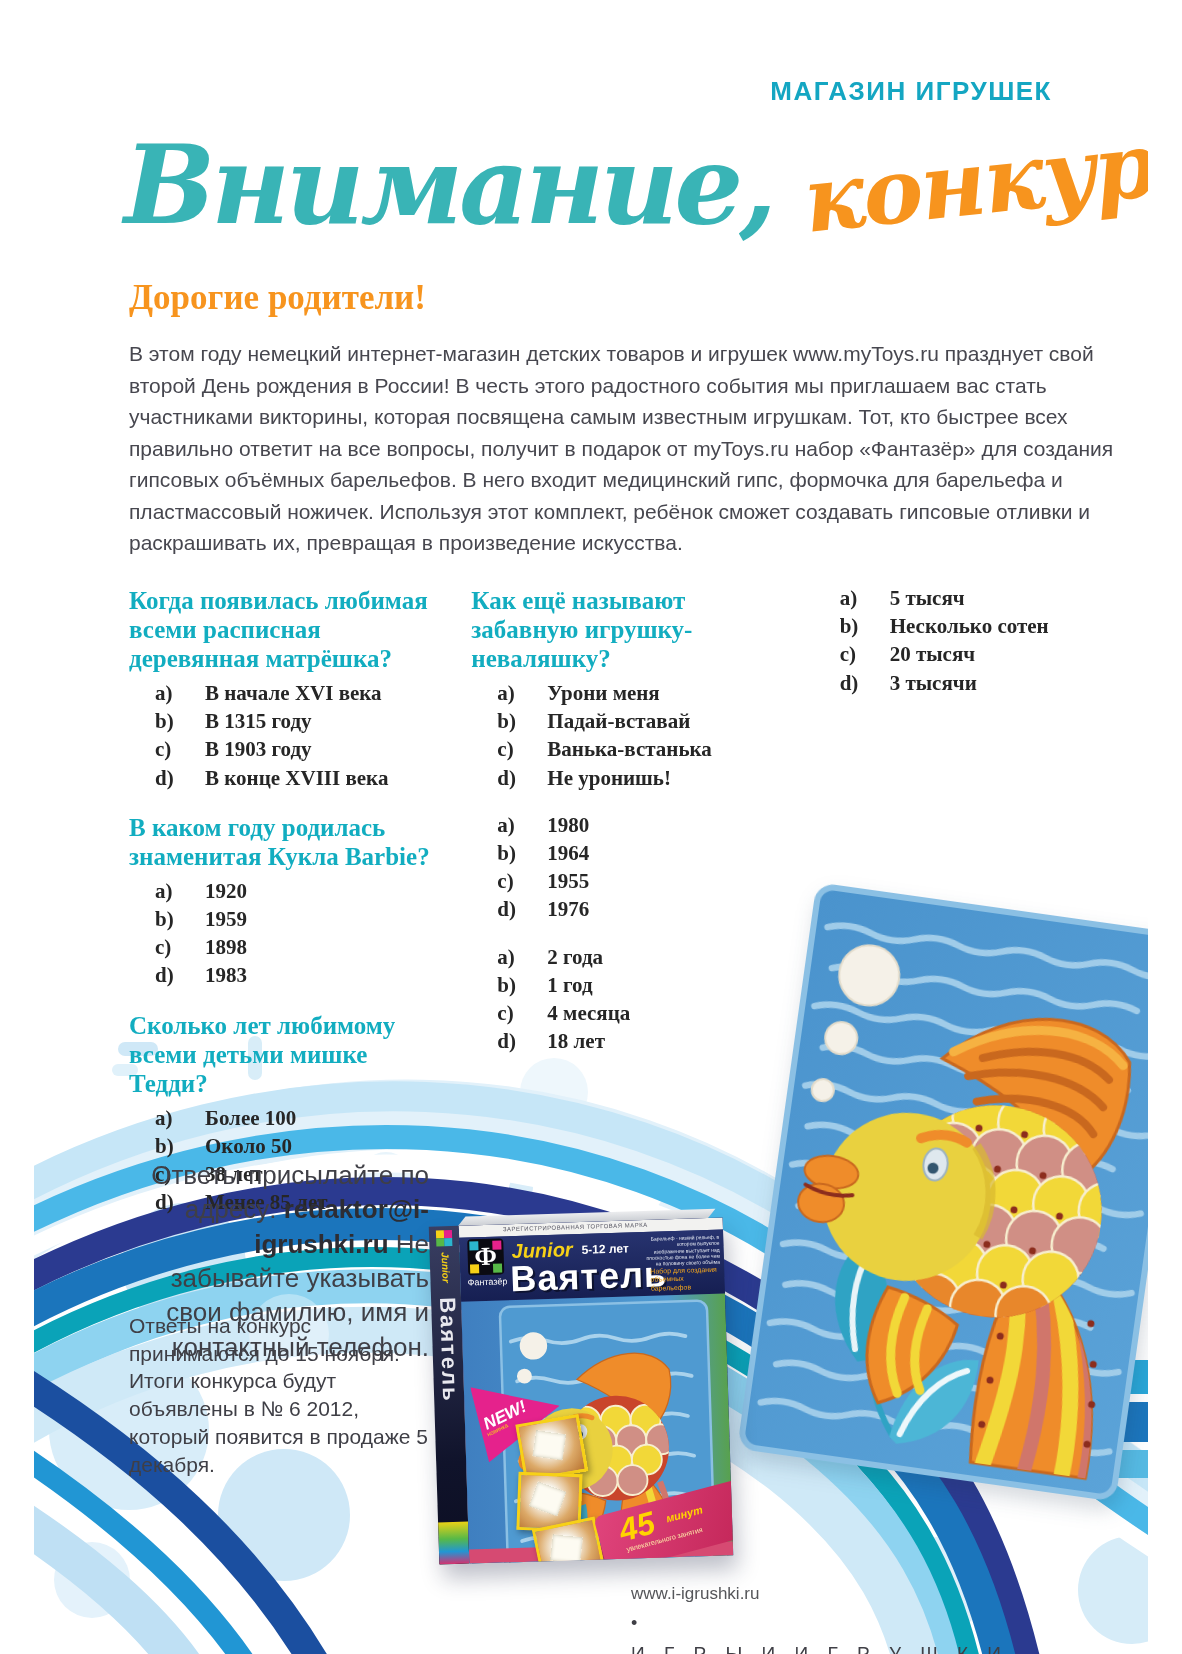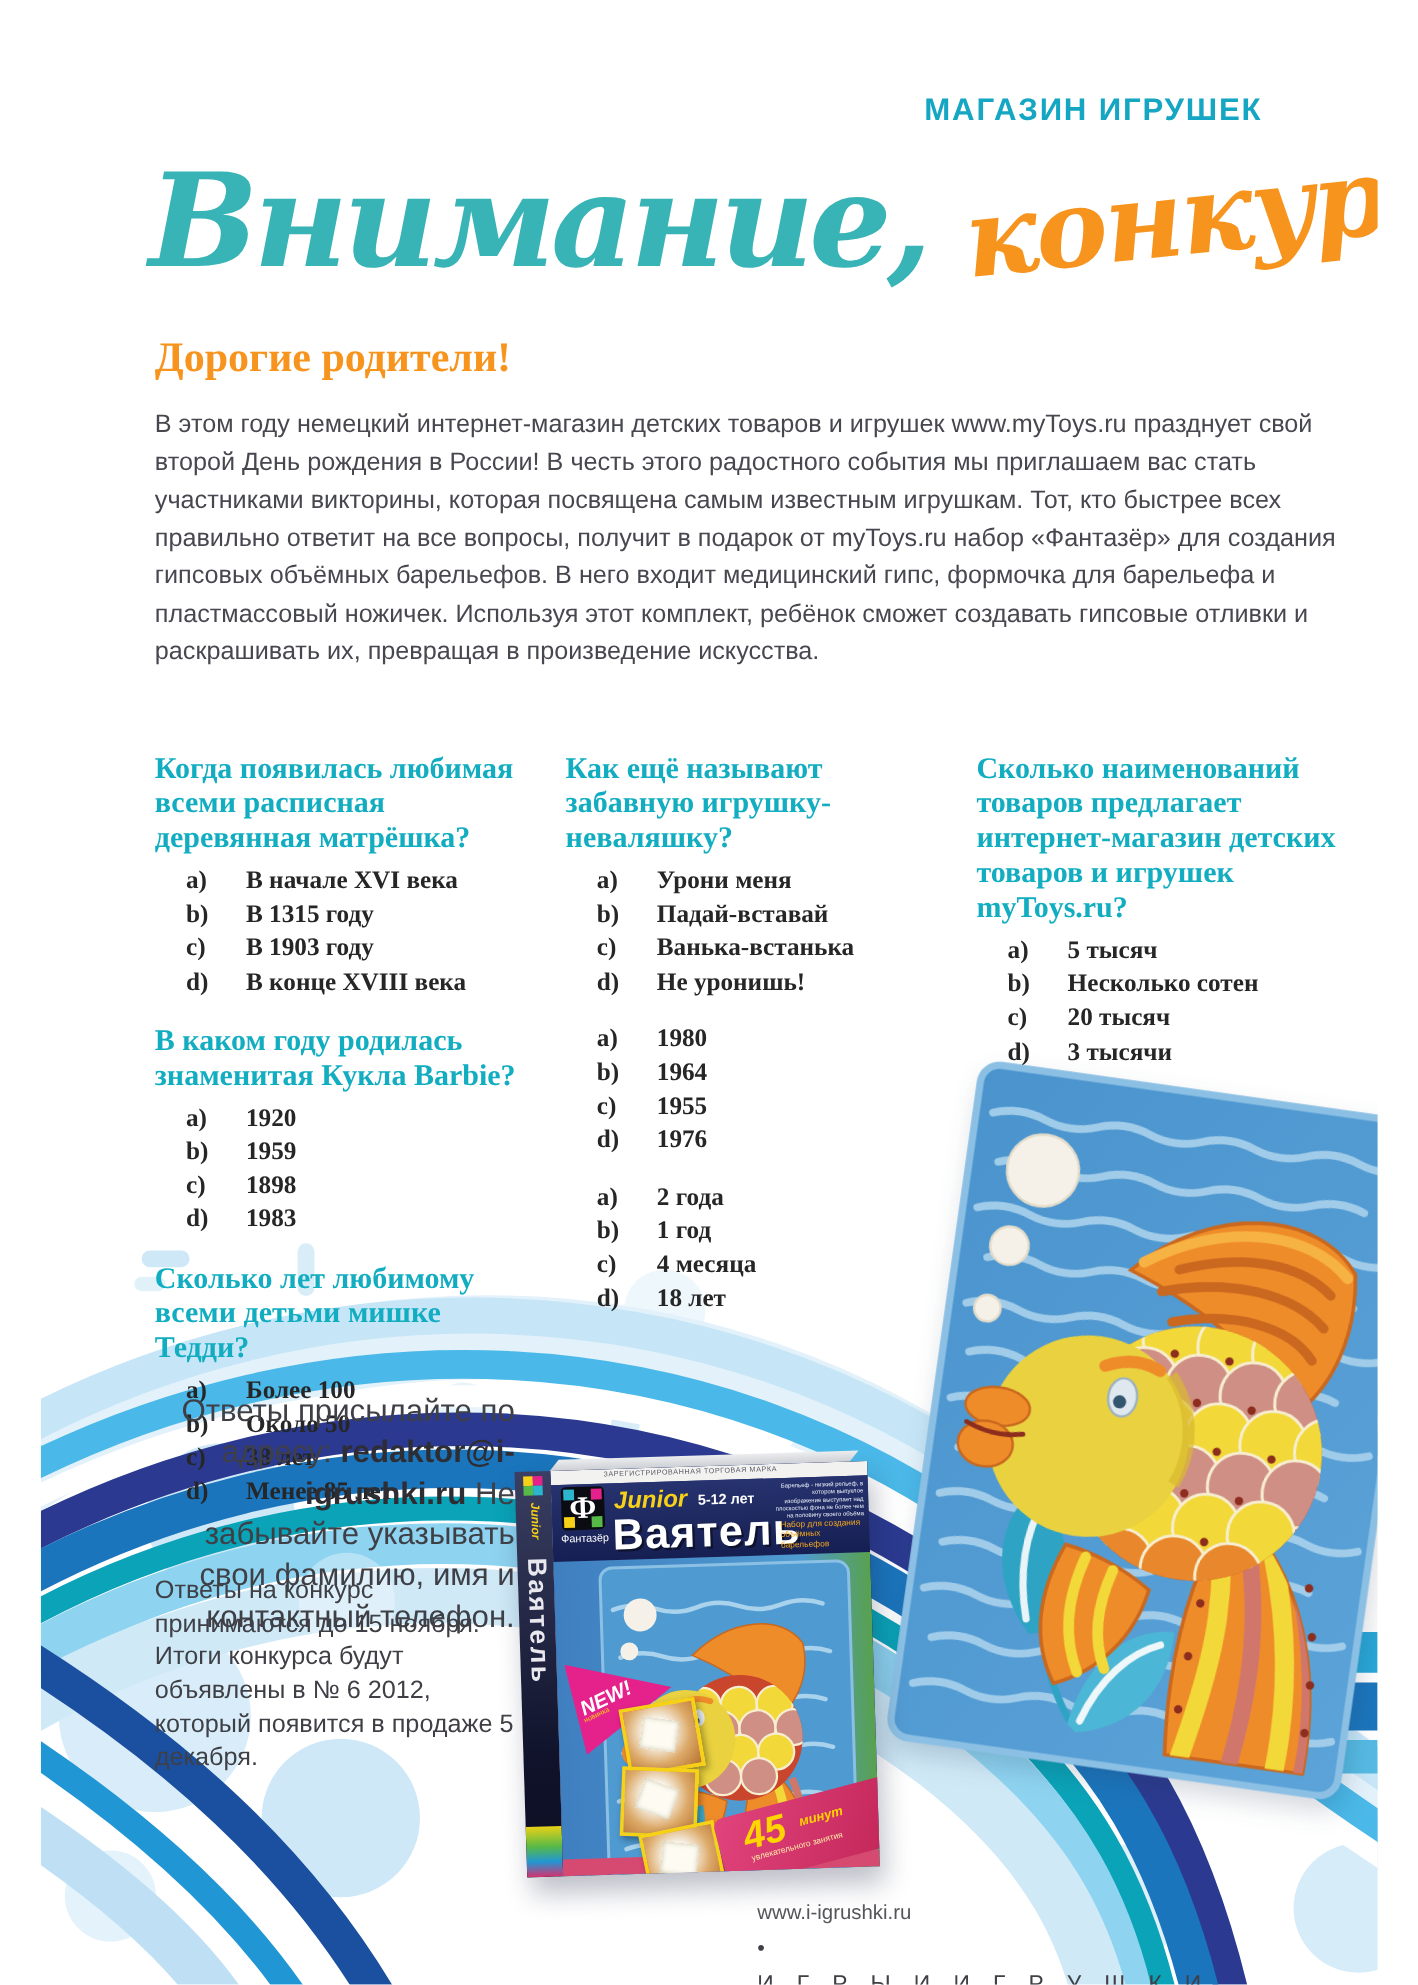--- a/index.html
+++ b/index.html
@@ -19,21 +19,21 @@
       margin-left:26px;vertical-align:14px;}
   .subtitle{position:absolute;left:95px;top:278px;font-family:"Liberation Serif",serif;
             font-weight:bold;font-size:35px;color:#f7941e;z-index:3;}
 
   
   .intro{position:absolute;left:95px;top:338px;width:1012px;font-size:21px;line-height:1.5;
          color:#47474f;z-index:3;}
 
   
   .quiz{position:absolute;left:95px;top:586px;width:995px;display:flex;gap:32px;z-index:3;}
-  .quiz-col{flex:1 1 0;margin-top:40px;}
+  .quiz-col{flex:1 1 0;}
   .q-heading{font-family:"Liberation Serif",serif;font-weight:bold;font-size:25px;
              line-height:1.16;color:#12adc0;margin:0 0 8px 0;}
   .q-block{margin-bottom:22px;}
   .q-option{display:flex;font-family:"Liberation Serif",serif;font-weight:bold;font-size:21px;
             line-height:1.2;color:#262626;margin-bottom:3px;}
   .q-letter{margin-left:26px;width:50px;flex:0 0 auto;}
 
   
   .waves{position:absolute;left:0;bottom:0;width:1182px;height:620px;z-index:1;}
   .edge-stripe{position:absolute;right:0;z-index:1;border-radius:12px 0 0 12px;}
@@ -295,21 +295,20 @@
             <span class="q-text">4 месяца</span>
           </div>
         <div class="q-option">
             <span class="q-letter">d)</span>
             <span class="q-text">18 лет</span>
           </div>
       </div>
     </div>
     <div class="quiz-col">
       <div class="q-block">
-        <h3 class="q-heading">Сколько наименований товаров предлагает интернет-магазин детских товаров и игрушек myToys.ru?</h3>
         <div class="q-option">
             <span class="q-letter">a)</span>
             <span class="q-text">5 тысяч</span>
           </div>
         <div class="q-option">
             <span class="q-letter">b)</span>
             <span class="q-text">Несколько сотен</span>
           </div>
         <div class="q-option">
             <span class="q-letter">c)</span>

